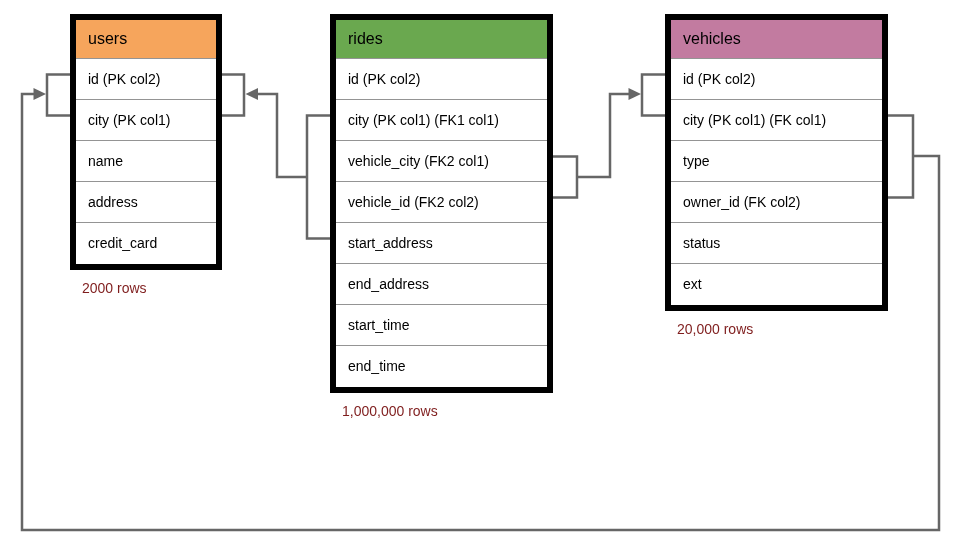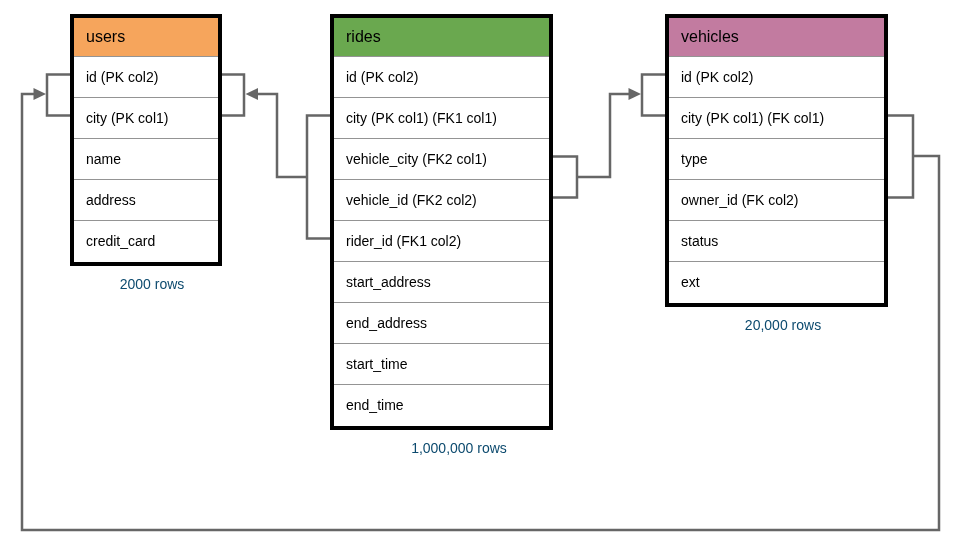--- a/index.html
+++ b/index.html
@@ -13,21 +13,21 @@
   }
   .connectors {
     position: absolute;
     left: 0; top: 0;
     width: 960px; height: 540px;
   }
   .link  { fill: none; stroke: #666666; stroke-width: 2.5; }
   .arrow { fill: #666666; stroke: none; }
   .db-table { position: absolute; box-sizing: border-box; }
   .table-box {
-    border: 4px solid #000000;
+    border: 6px solid #000000;
     background: #fdba74;
     box-sizing: border-box;
   }
   .table-header {
     height: 39px;
     display: flex;
     align-items: center;
     padding-left: 12px;
     font-size: 16px;
     color: #000000;
@@ -44,22 +44,21 @@
     box-sizing: border-box;
     background: #ffffff;
     white-space: nowrap;
     overflow: hidden;
   }
   .table-rows .table-row:last-child { border-bottom: none; }
   .rows-count {
     margin-top: 10px;
     padding-left: 12px;
     font-size: 14px;
-    color: #0c4a6e;
-    text-align: center;
+    color: #7f1d1d;
   }
 </style>
 </head>
 <body>
 
 <div class="canvas">
 
   <svg class="connectors" width="960" height="540" viewBox="0 0 960 540" xmlns="http://www.w3.org/2000/svg">
 
     <g>
@@ -103,21 +102,20 @@
   <div class="db-table" style="left:330px; top:14px; width:246px;">
     <div class="table-box" style="width:223px;">
       <div class="table-header" style="background: rgb(106, 168, 79);">
         <span>rides</span>
       </div>
       <div class="table-rows">
           <div class="table-row">id (PK col2)</div>
           <div class="table-row">city (PK col1) (FK1 col1)</div>
           <div class="table-row">vehicle_city (FK2 col1)</div>
           <div class="table-row">vehicle_id (FK2 col2)</div>
-          <div class="table-row">rider_id (FK1 col2)</div>
           <div class="table-row">start_address</div>
           <div class="table-row">end_address</div>
           <div class="table-row">start_time</div>
           <div class="table-row">end_time</div>
         </div>
     </div>
     <div class="rows-count">1,000,000 rows</div>
   </div>
 
   <div class="db-table" style="left:665px; top:14px; width:224px;">

